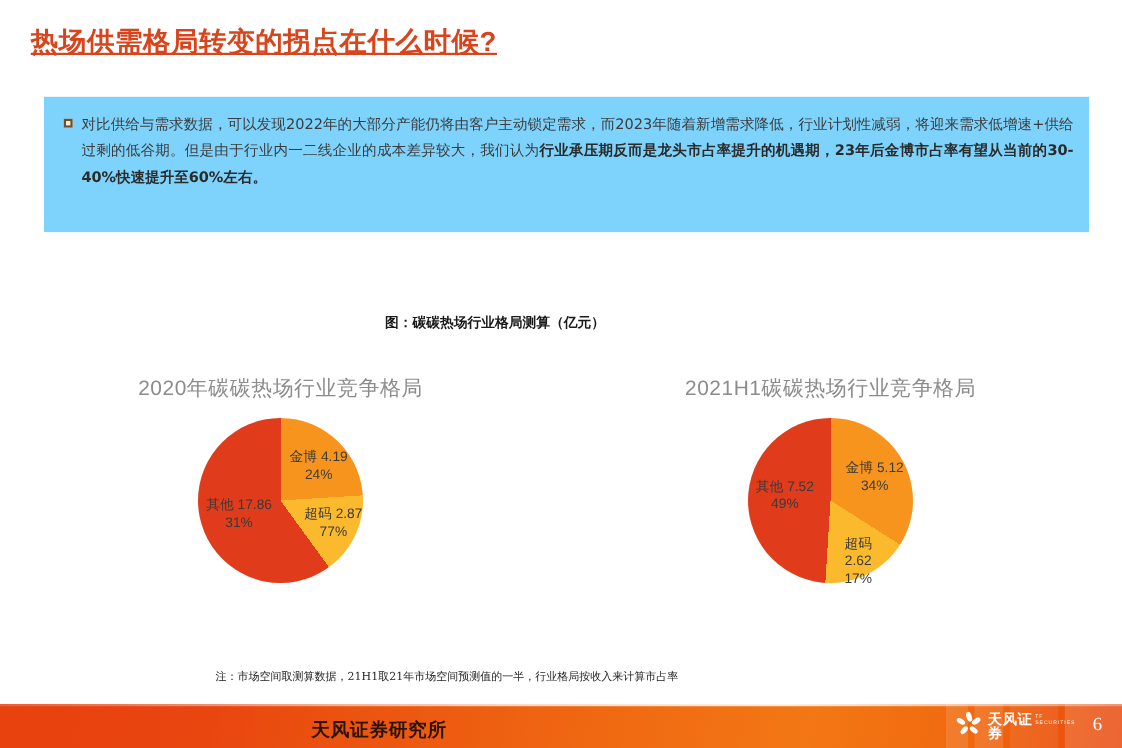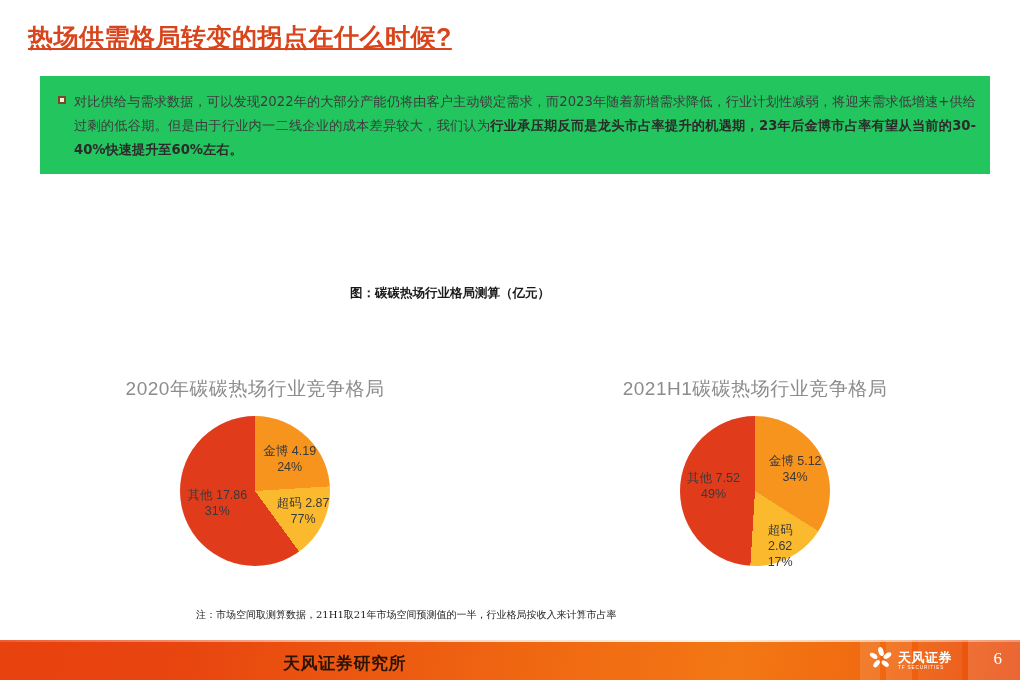--- a/index.html
+++ b/index.html
@@ -25,24 +25,24 @@
     color: #D8441C;
     letter-spacing: 0.5px;
     white-space: nowrap;
     text-decoration: underline;
   }
 
   
   .callout {
     position: absolute;
     left: 40px;
-    top: 76px;
+    top: 88px;
     width: 950px;
-    height: 98px;
-    background: #22c55e;
+    height: 123px;
+    background: #7dd3fc;
     box-sizing: border-box;
   }
   .callout-inner {
     position: absolute;
     left: 18px;
     top: 14px;
     right: 14px;
     display: flex;
     align-items: flex-start;
   }
@@ -87,21 +87,20 @@
     position: absolute;
     top: 340px;
     left: 0;
     width: 1020px;
     height: 250px;
   }
   .chart-block {
     position: absolute;
     width: 470px;
     top: 0;
-    margin-top: 36px;
   }
   .chart-left  { left: 20px; }
   .chart-right { left: 520px; }
 
   .chart-title {
     text-align: center;
     font-size: 19px;
     color: #8C8C8C;
     font-family: "Liberation Sans", sans-serif;
     letter-spacing: 0.5px;
@@ -186,21 +185,20 @@
     left: 868px;
     top: 6px;
     width: 110px;
     height: 30px;
     display: flex;
     align-items: center;
   }
   .logo-mark { flex: 0 0 auto; margin-right: 4px; }
   .logo-text {
     display: flex;
-    flex-direction: column;
     justify-content: center;
     line-height: 1;
   }
   .logo-cn {
     font-size: 13px;
     font-weight: bold;
     color: #ffffff;
     font-family: "DejaVu Sans", "Liberation Sans", sans-serif;
     letter-spacing: 0.5px;
   }

